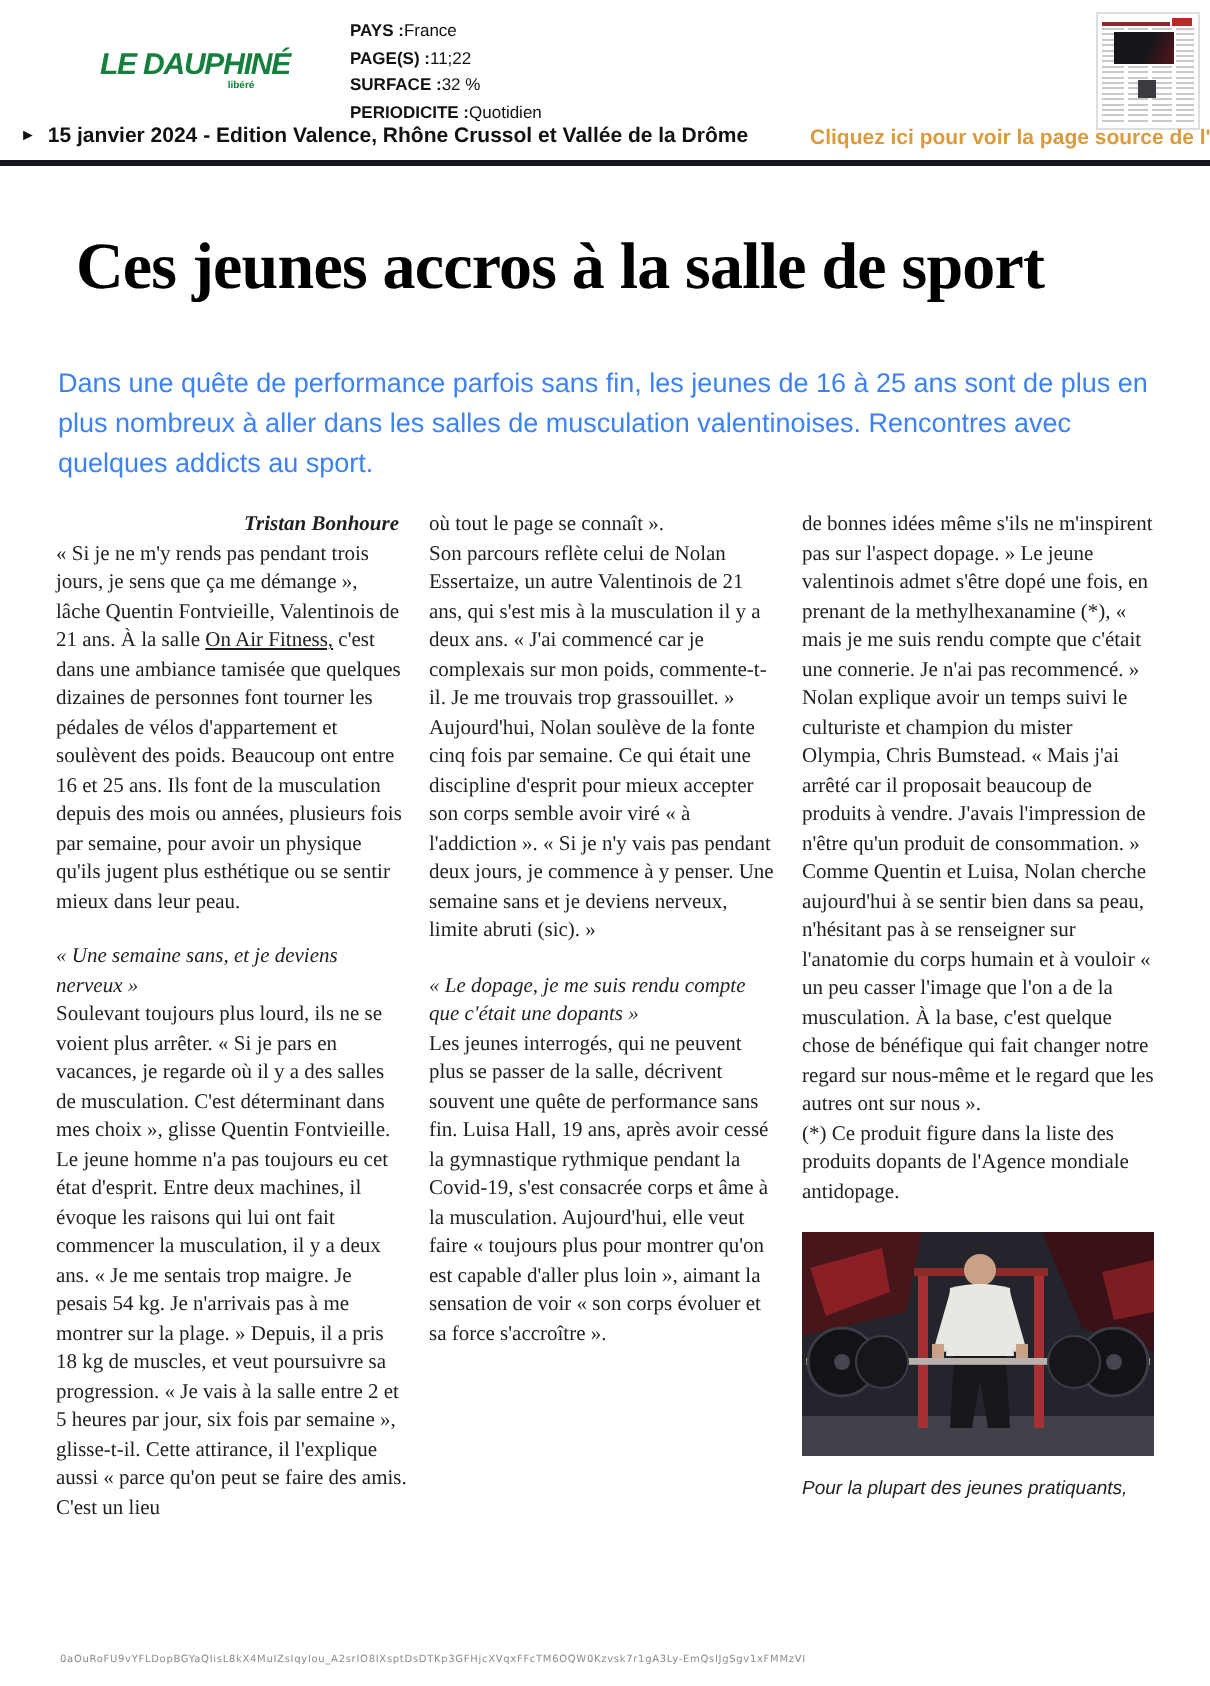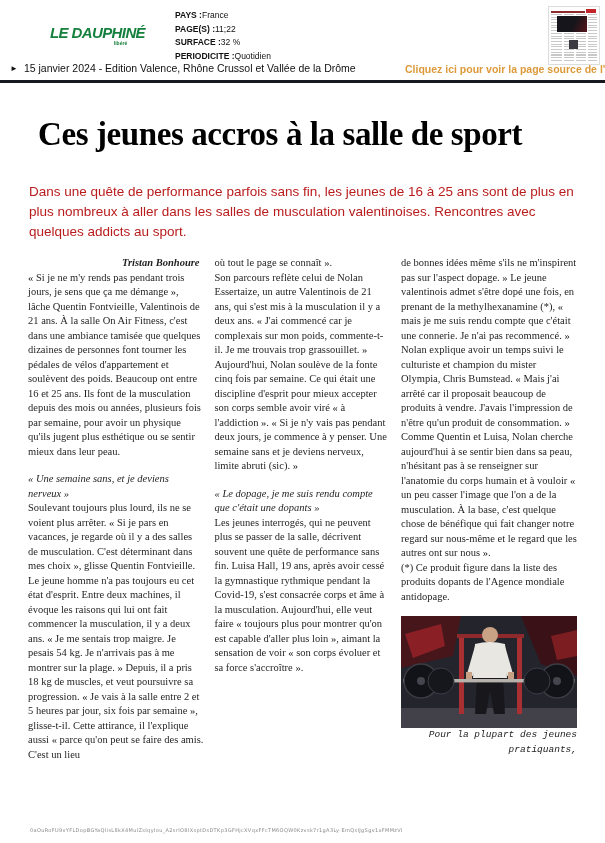--- a/index.html
+++ b/index.html
@@ -23,45 +23,45 @@
   .thumb-lines{position:absolute;left:2px;right:2px;top:7px;bottom:2px;
          background:repeating-linear-gradient(#c8c8c8 0 1px,#ffffff 1px 2.7px);}
   .thumb-gut1,.thumb-gut2,.thumb-gut3{position:absolute;top:7px;bottom:2px;width:2px;background:#fff;}
   .thumb-gut1{left:13px;}.thumb-gut2{left:25px;}.thumb-gut3{left:37px;}
   .thumb-photo{position:absolute;left:8px;top:9px;width:30px;height:16px;
          background:linear-gradient(115deg,#15151b 55%,#56161b 100%);}
   .thumb-red{position:absolute;right:3px;top:2px;width:10px;height:4px;background:#c2242a;}
   .thumb-title{position:absolute;left:2px;top:4px;width:34px;height:2px;background:#8c2a2e;}
   .thumb-square{position:absolute;left:20px;top:33px;width:9px;height:9px;background:#3a3a40;}
 
-  .dateline{position:absolute;left:10px;top:62px;font-size:10.5px;font-weight:normal;color:#111;
+  .dateline{position:absolute;left:10px;top:62px;font-size:10.5px;font-weight:bold;color:#111;
             white-space:nowrap;}
   .arrow{font-size:8px;position:relative;top:-1px;margin-right:6px;}
   .source-link{position:absolute;right:0;top:63px;width:200px;overflow:hidden;
             font-size:10.5px;font-weight:bold;color:#dd9a3a;white-space:nowrap;cursor:pointer;}
   .rule{position:absolute;left:0;top:80px;width:605px;height:3px;background:#17171f;}
 
   
   .title{position:absolute;left:38px;top:116px;width:550px;
          font-family:"Liberation Serif",serif;font-weight:bold;font-size:33px;
          letter-spacing:-0.4px;color:#000;}
   .lede{position:absolute;left:29px;top:182px;width:546px;
-        font-size:13.5px;line-height:20px;color:#b91c1c;}
+        font-size:13.5px;line-height:20px;color:#3b82f6;}
 
   .cols{position:absolute;left:28px;top:256px;width:549px;display:flex;gap:11px;}
   .col{width:176px;font-family:"Liberation Serif",serif;font-size:10.5px;
        line-height:14.5px;color:#1f1f1f;}
   .col p{margin:0;}
   .byline{font-weight:bold;font-style:italic;text-align:right;padding-right:4px;margin:0 0 1px 0;}
   .subhead{font-style:italic;margin-top:13px !important;}
-  .gym-link{cursor:pointer;}
+  .gym-link{text-decoration:underline;cursor:pointer;}
 
   .photo{display:block;width:176px;height:112px;margin-top:12px;}
-  .caption{font-family:Liberation Mono, monospace;font-style:italic;
-           font-size:9.5px;color:#222;text-align:right;}
+  .caption{margin-top:10px;font-family:Liberation Sans, sans-serif;font-style:italic;
+           font-size:9.5px;color:#222;text-align:left;}
 
   .footer-hash{position:absolute;left:30px;top:827px;font-size:5px;color:#8a8a8a;
                letter-spacing:0.35px;white-space:nowrap;font-family:"DejaVu Sans",sans-serif;}
 </style>
 </head>
 <body>
 
 <div class="page">
 
   <div class="logo">

